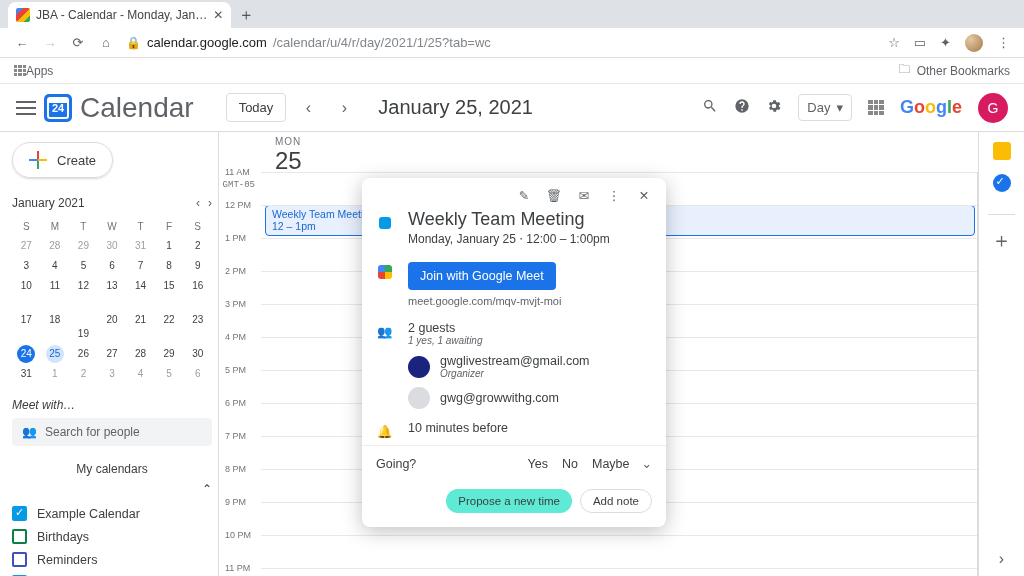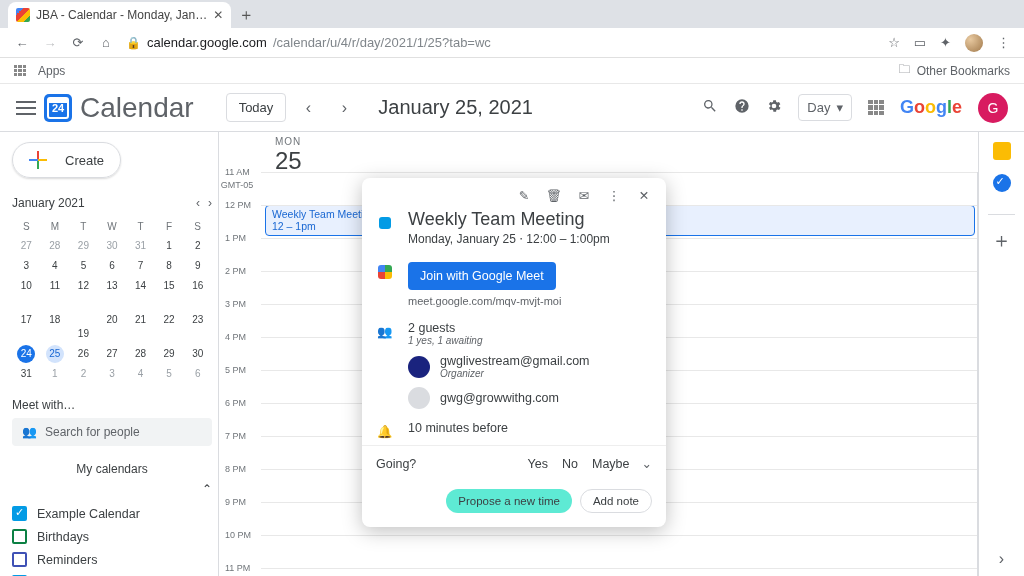--- a/index.html
+++ b/index.html
@@ -20,21 +20,21 @@
   .tab .close { margin-left:auto; color:#555; }
   .addrbar { background:#fff; height:30px; display:flex; align-items:center; gap:12px; padding:0 14px; font-size:13px; color:#5f6368; border-bottom:1px solid #e0e0e0;}
   .addrbar .icon { width:16px; text-align:center; }
   .addr { display:flex; align-items:center; gap:6px; flex:1; }
   .addr .lock { font-size:12px; }
   .addr .host { color:#202124; }
   .addr .path { color:#80868b; }
   .addrbar .right { display:flex; gap:14px; align-items:center; }
   .avatar-img { width:18px; height:18px; border-radius:50%; background:radial-gradient(circle at 30% 30%, #e8c9a0, #a0784a);}
   .bmrow { height:26px; background:#fff; display:flex; align-items:center; padding:0 14px; font-size:12px; color:#5f6368; gap:8px; border-bottom:1px solid #e8e8e8;}
-  .appsbtn { display:flex; align-items:center; gap:12px; }
+  .appsbtn { display:flex; align-items:center; gap:0; }
   .grid9 { width:12px; height:12px; display:grid; grid-template-columns:repeat(3,1fr); grid-template-rows:repeat(3,1fr); gap:1px;}
   .grid9 i{background:#888;}
   .bmrow .right { margin-left:auto; display:flex; align-items:center; gap:6px; }
   
   .apphdr { height:48px; display:flex; align-items:center; padding:0 16px; gap:8px; border-bottom:1px solid var(--border);}
   .hamb { width:20px; height:14px; display:flex; flex-direction:column; justify-content:space-between; }
   .hamb i { height:2px; background:#5f6368;}
   .callogo { width:28px; height:28px; border-radius:5px; background:#1a73e8; color:#fff; display:flex; align-items:center; justify-content:center; font-size:13px; font-weight:bold; position:relative; }
   .callogo::before { content:""; position:absolute; inset:3px; border:2px solid #fff; border-radius:3px; border-top-width:6px;}
   .callogo span{ position:relative; z-index:1; font-size:11px;}
@@ -43,47 +43,47 @@
   .navarrow { width:28px; text-align:center; color:#5f6368;}
   .datetxt { font-size:20px; color:var(--text); margin-left:12px;}
   .apphdr .right { margin-left:auto; display:flex; align-items:center; gap:16px; color:#5f6368;}
   .viewsel { border:1px solid var(--border); border-radius:4px; padding:5px 8px; font-size:13px; display:flex; gap:6px; align-items:center;}
   .glogo { font-size:18px; font-weight:bold; }
   .glogo span:nth-child(1){color:#4285f4}.glogo span:nth-child(2){color:#ea4335}.glogo span:nth-child(3){color:#fbbc05}.glogo span:nth-child(4){color:#4285f4}.glogo span:nth-child(5){color:#34a853}.glogo span:nth-child(6){color:#ea4335}
   .usercircle { width:30px; height:30px; border-radius:50%; background:#d81b60; color:#fff; display:flex; align-items:center; justify-content:center; font-size:14px;}
   
   .main { display:flex; height:calc(576px - 28px - 30px - 26px - 48px); }
   .sidebar { width:218px; padding:10px 6px 0 12px; font-size:13px; color:var(--text); overflow:hidden;}
-  .createbtn { border:1px solid var(--border); border-radius:22px; padding:8px 16px; display:inline-flex; align-items:center; gap:18px; font-size:13px; box-shadow:0 1px 2px rgba(0,0,0,0.15);}
+  .createbtn { border:1px solid var(--border); border-radius:22px; padding:8px 16px; display:inline-flex; align-items:center; gap:10px; font-size:13px; box-shadow:0 1px 2px rgba(0,0,0,0.15);}
   .plus { width:18px; height:18px; position:relative; }
   .plus::before,.plus::after{content:"";position:absolute;background:#fbbc05;}
   .plus::before{left:8px;top:0;width:2px;height:18px;background:linear-gradient(#ea4335 50%,#34a853 50%);}
   .plus::after{top:8px;left:0;height:2px;width:18px;background:linear-gradient(90deg,#4285f4 50%,#fbbc05 50%);}
   .minihdr { display:flex; align-items:flex-start; margin:18px 0 6px; font-size:12px; color:var(--text);}
   .minihdr .nav { margin-left:auto; display:flex; gap:8px; color:#5f6368;}
   .minical { font-size:10px; color:#5f6368;}
   .minical table{ border-collapse:collapse; width:100%;}
   .minical th,.minical td{ width:26px; height:20px; text-align:center;}
   .minical th{ font-weight:normal; color:#70757a;}
   .minical td{ color:#3c4043;}
   .minical .prev{ color:#9aa0a6;}
   .minical .today{ background:#1a73e8; color:#fff; border-radius:50%;}
   .minical .sel{ background:#d2e3fc; color:#1967d2; border-radius:50%;}
-  .meetwith{ font-size:12px; color:var(--text); margin-top:14px;}
+  .meetwith{ font-size:12px; color:var(--text); margin-top:14px;font-style:italic;}
   .searchppl{ background:var(--light); border-radius:4px; padding:7px 10px; display:flex; gap:8px; align-items:center; font-size:12px; color:#5f6368; margin-top:6px;}
   .section{ margin-top:16px; font-size:12px; display:flex; align-items:center; gap:6px;flex-direction:column;}
   .section .chev{ margin-left:auto; }
   .callist{ margin-top:6px;}
   .calitem{ display:flex; align-items:center; gap:10px; padding:4px 0; font-size:12.5px;}
   .cb{ width:15px; height:15px; border:2px solid; border-radius:2px;}
   .cb.checked{ background:currentColor; position:relative;}
   .cb.checked::after{content:"✓"; color:#fff; position:absolute; font-size:11px; top:-2px; left:1px;}
   
   .calwrap { flex:1; display:flex; border-left:1px solid var(--border); overflow:hidden; position:relative;}
-  .gmt { width:42px; font-size:9px; color:#70757a; text-align:center; padding:48px 6px 0 0;}
+  .gmt { width:42px; font-size:9px; color:#70757a; text-align:right; padding:48px 6px 0 0;font-family:Liberation Mono, monospace;}
   .dayhdr { position:absolute; left:56px; top:4px; }
   .dayhdr .dow{ font-size:10px; color:#70757a; letter-spacing:1px;}
   .dayhdr .dnum{ font-size:24px; color:#3c4043;}
   .gridcol { flex:1; border-right:1px solid var(--border); position:relative; margin-top:40px;}
   .hour { height:33px; border-top:1px solid #e8e8e8; font-size:9px; color:#70757a; position:relative;}
   .hour span{ position:absolute; left:-36px; top:-6px;}
   .evt { position:absolute; left:4px; right:2px; top:33px; height:31px; background:#e8f0fe; border:1px solid #1a73e8; border-radius:4px; padding:2px 6px; font-size:10.5px; color:#1967d2;}
   .rsidebar{ width:46px; border-left:1px solid var(--border); display:flex; flex-direction:column; align-items:center; padding-top:10px; gap:14px;}
   .sqicon{ width:18px;height:18px;border-radius:3px;}
   .rsidebar .kp{background:#fbbc04}.rsidebar .tk{background:#1a73e8;border-radius:50%;position:relative}.rsidebar .tk::after{content:"✓";color:#fff;font-size:11px;position:absolute;top:1px;left:3px}

